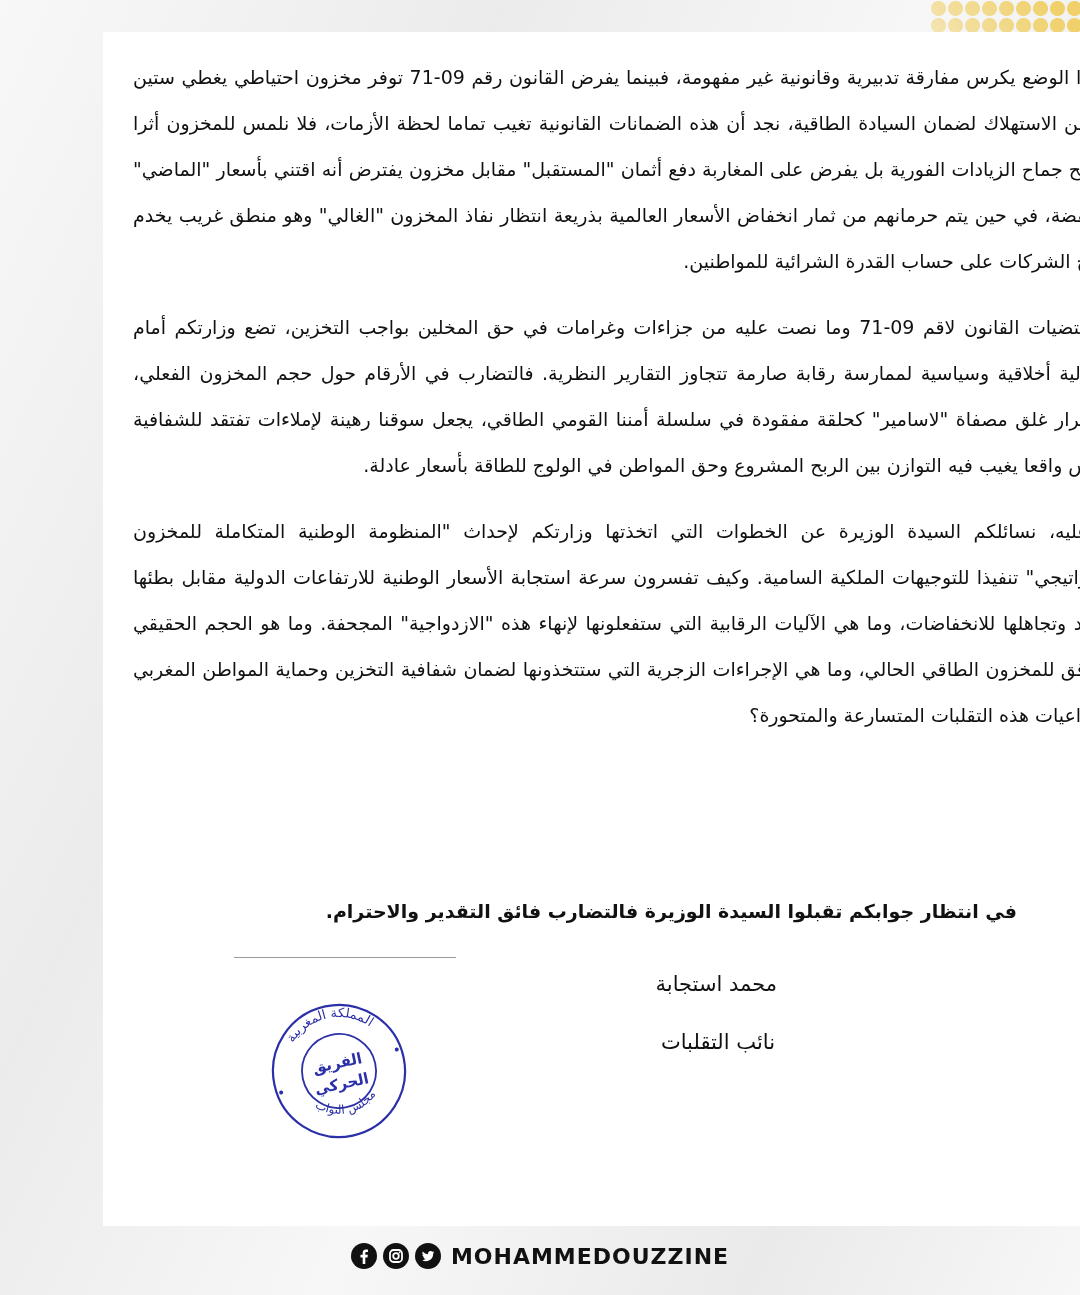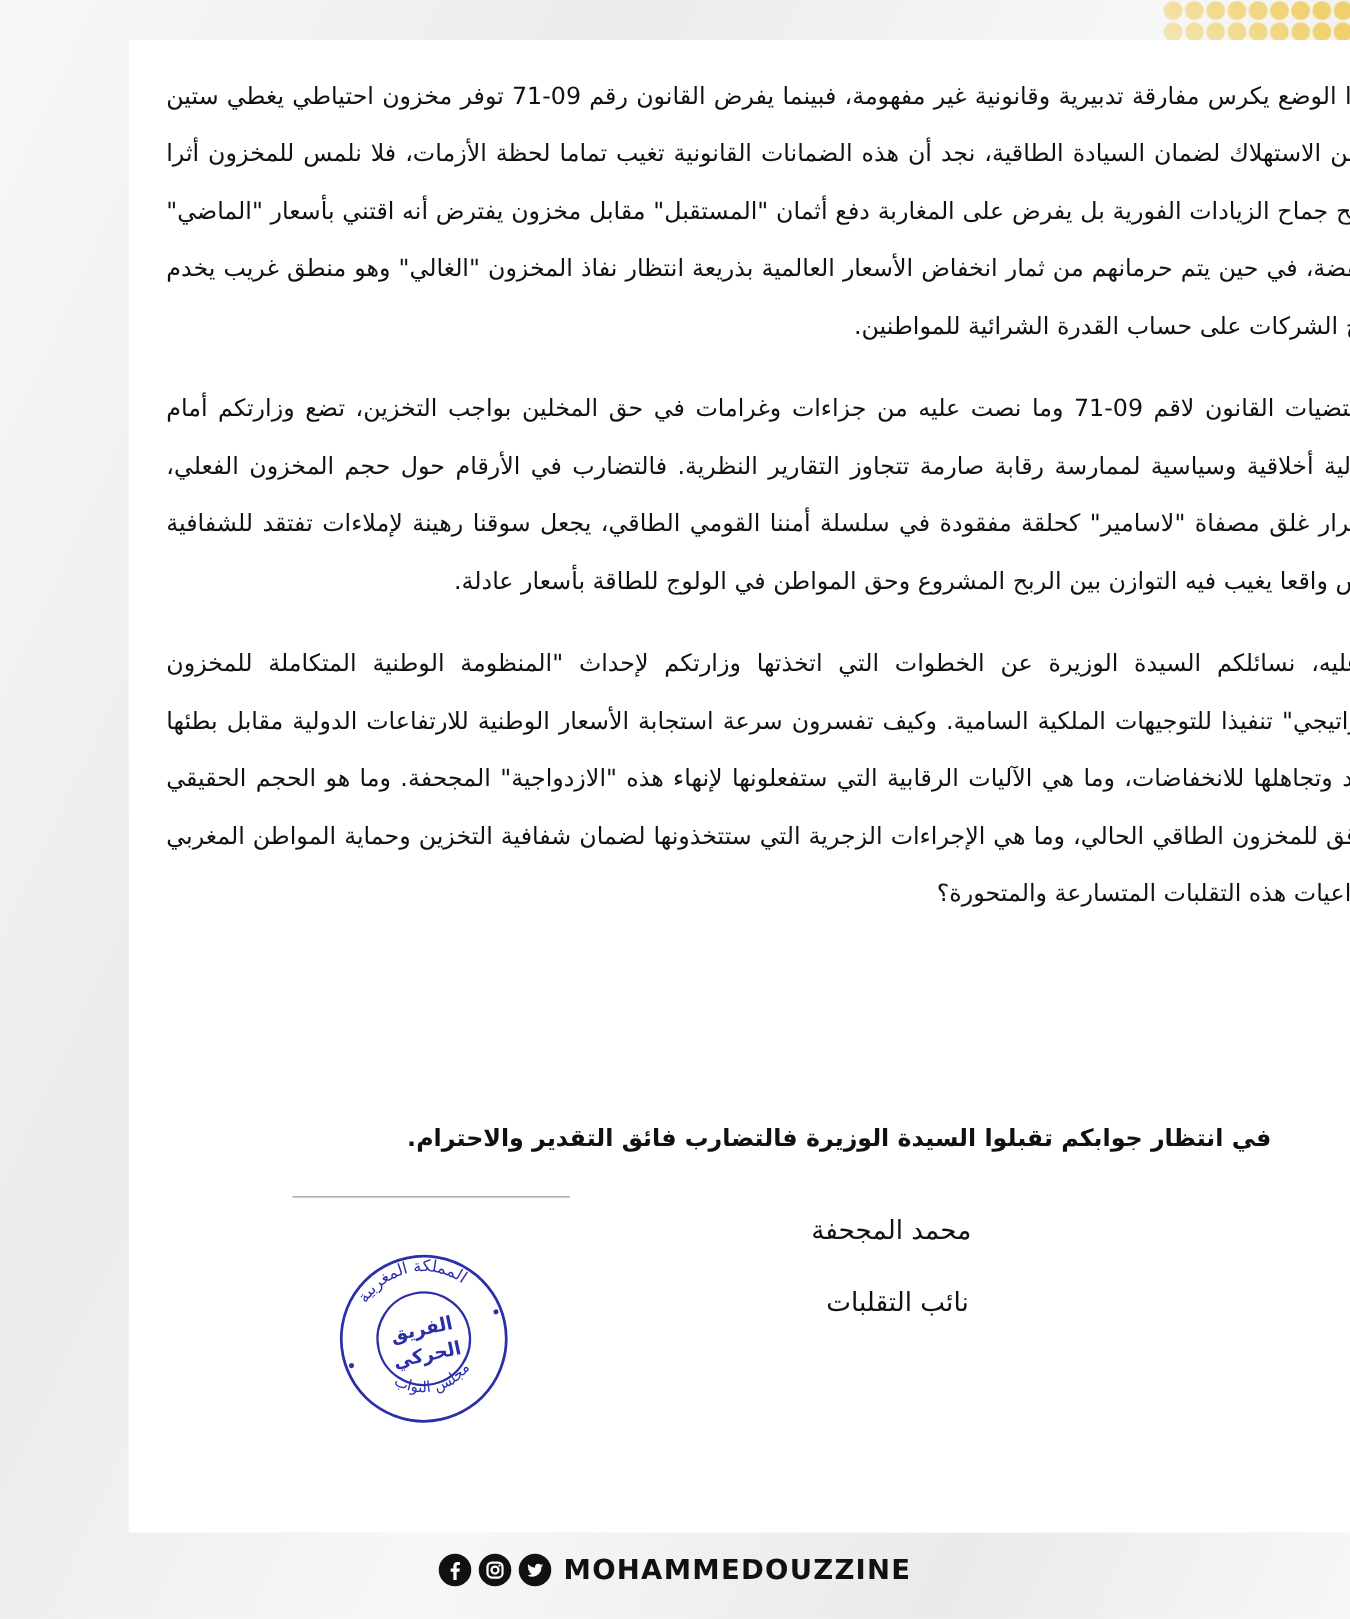--- a/index.html
+++ b/index.html
@@ -101,21 +101,21 @@
   <div class="body-text">
     <p>إن هذا الوضع يكرس مفارقة تدبيرية وقانونية غير مفهومة، فبينما يفرض القانون رقم 09-71 توفر مخزون احتياطي يغطي ستين يوما من الاستهلاك لضمان السيادة الطاقية، نجد أن هذه الضمانات القانونية تغيب تماما لحظة الأزمات، فلا نلمس للمخزون أثرا في كبح جماح الزيادات الفورية بل يفرض على المغاربة دفع أثمان "المستقبل" مقابل مخزون يفترض أنه اقتني بأسعار "الماضي" المنخفضة، في حين يتم حرمانهم من ثمار انخفاض الأسعار العالمية بذريعة انتظار نفاذ المخزون "الغالي" وهو منطق غريب يخدم مصالح الشركات على حساب القدرة الشرائية للمواطنين.</p>
     <p>إن مقتضيات القانون لاقم 09-71 وما نصت عليه من جزاءات وغرامات في حق المخلين بواجب التخزين، تضع وزارتكم أمام مسؤولية أخلاقية وسياسية لممارسة رقابة صارمة تتجاوز التقارير النظرية. فالتضارب في الأرقام حول حجم المخزون الفعلي، واستمرار غلق مصفاة "لاسامير" كحلقة مفقودة في سلسلة أمننا القومي الطاقي، يجعل سوقنا رهينة لإملاءات تفتقد للشفافية وتكرس واقعا يغيب فيه التوازن بين الربح المشروع وحق المواطن في الولوج للطاقة بأسعار عادلة.</p>
     <p>بناء عليه، نسائلكم السيدة الوزيرة عن الخطوات التي اتخذتها وزارتكم لإحداث "المنظومة الوطنية المتكاملة للمخزون الاستراتيجي" تنفيذا للتوجيهات الملكية السامية. وكيف تفسرون سرعة استجابة الأسعار الوطنية للارتفاعات الدولية مقابل بطئها الشديد وتجاهلها للانخفاضات، وما هي الآليات الرقابية التي ستفعلونها لإنهاء هذه "الازدواجية" المجحفة. وما هو الحجم الحقيقي والمدقق للمخزون الطاقي الحالي، وما هي الإجراءات الزجرية التي ستتخذونها لضمان شفافية التخزين وحماية المواطن المغربي من تداعيات هذه التقلبات المتسارعة والمتحورة؟</p>
   </div>
 
   <div class="closing">في انتظار جوابكم تقبلوا السيدة الوزيرة فالتضارب فائق التقدير والاحترام.</div>
 
   <div class="sig-line"></div>
 
-  <div class="sig-name">محمد المجحفة</div>
+  <div class="sig-name">محمد استجابة</div>
   <div class="sig-title">نائب التقلبات</div>
 
   <svg class="stamp" viewBox="0 0 142 142">
     <defs>
       <path id="arcTop" d="M 17 71 A 54 54 0 0 1 125 71"></path>
       <path id="arcBot" d="M 28 84 A 46 46 0 0 0 114 84"></path>
     </defs>
     <g transform="rotate(-12 71 71)" fill="none" stroke="#2b2fa8">
       <circle cx="71" cy="71" r="66" stroke-width="2.2"></circle>
       <circle cx="71" cy="71" r="37" stroke-width="1.8"></circle>

